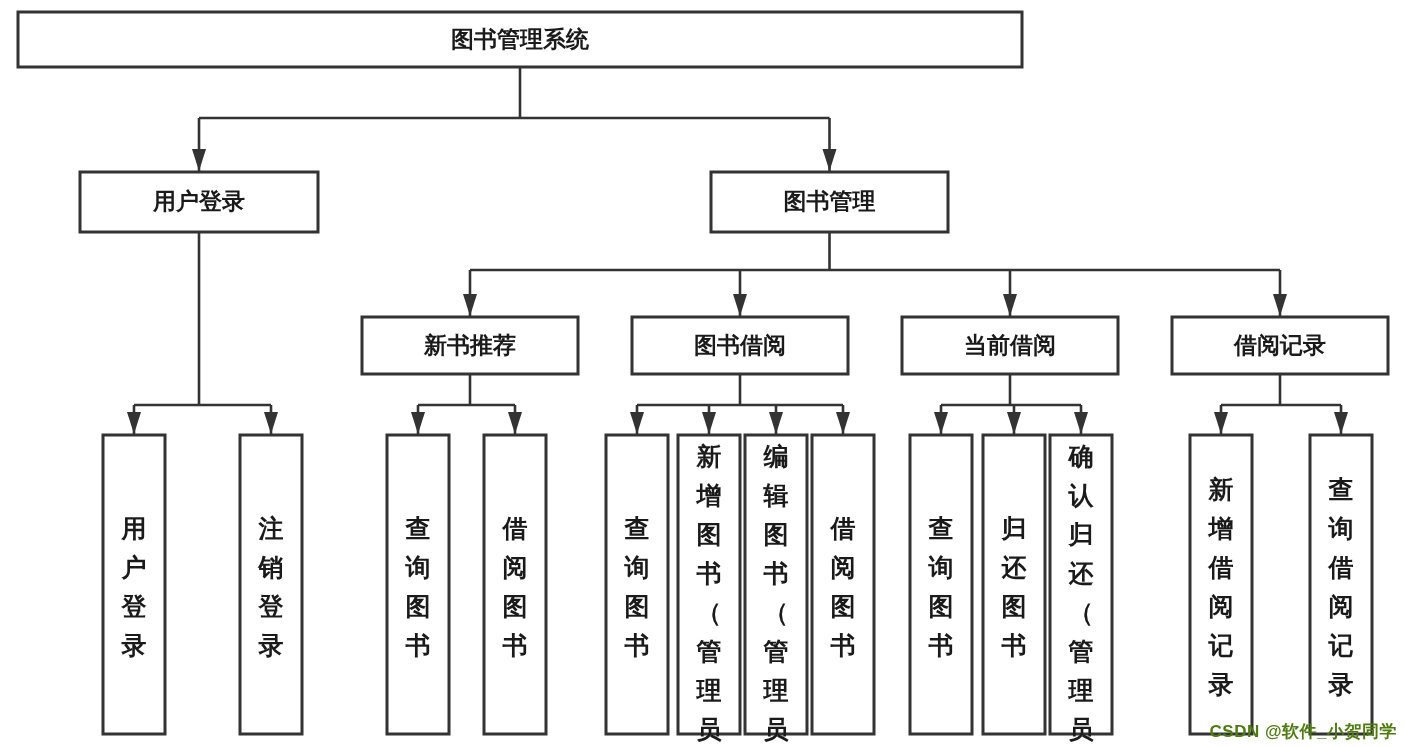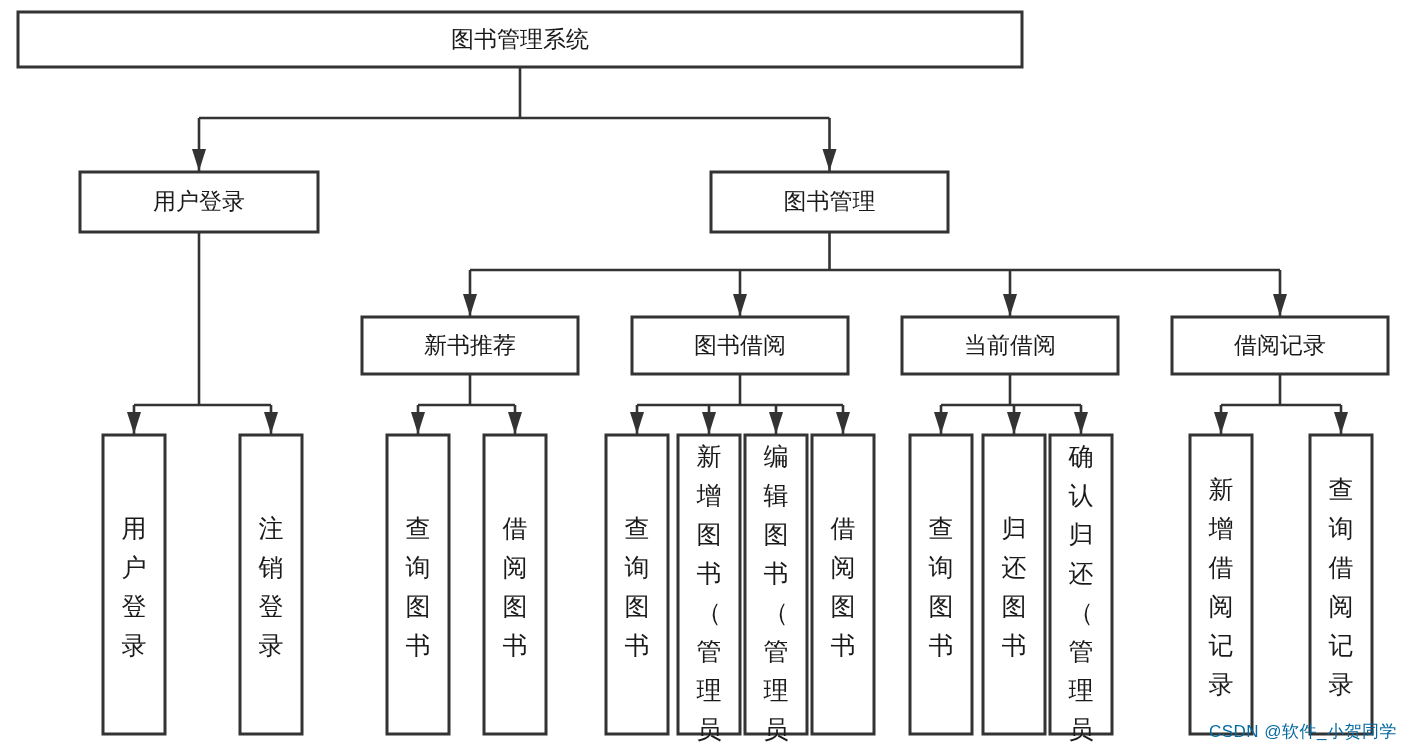--- a/index.html
+++ b/index.html
@@ -13,20 +13,21 @@
     font-family: "Liberation Sans", "DejaVu Sans", sans-serif;
     overflow: hidden;
     position: relative;
   }
   #diagram-root {
     position: absolute;
     left: 0;
     top: 0;
     width: 1405px;
     height: 747px;
+    font-weight: bold;
   }
   svg { display: block; }
 
   .node-rect {
     fill: #ffffff;
     stroke: #333333;
     stroke-width: 3;
   }
   .node-rect-leaf {
     fill: #ffffff;
@@ -55,21 +56,21 @@
     font-size: 25px;
     fill: #1a1a1a;
     text-anchor: middle;
   }
   .watermark {
     position: absolute;
     right: 8px;
     bottom: 4px;
     font-family: "Liberation Sans", "DejaVu Sans", sans-serif;
     font-size: 17px;
-    color: #0369a1;
+    color: #4d7c0f;
     white-space: nowrap;
     letter-spacing: 0.5px;
   }
 </style>
 </head>
 <body>
 
 <div id="diagram-root">
   <svg id="diagram-svg" width="1405" height="747" viewBox="0 0 1405 747">
     <g id="connectors-layer">

